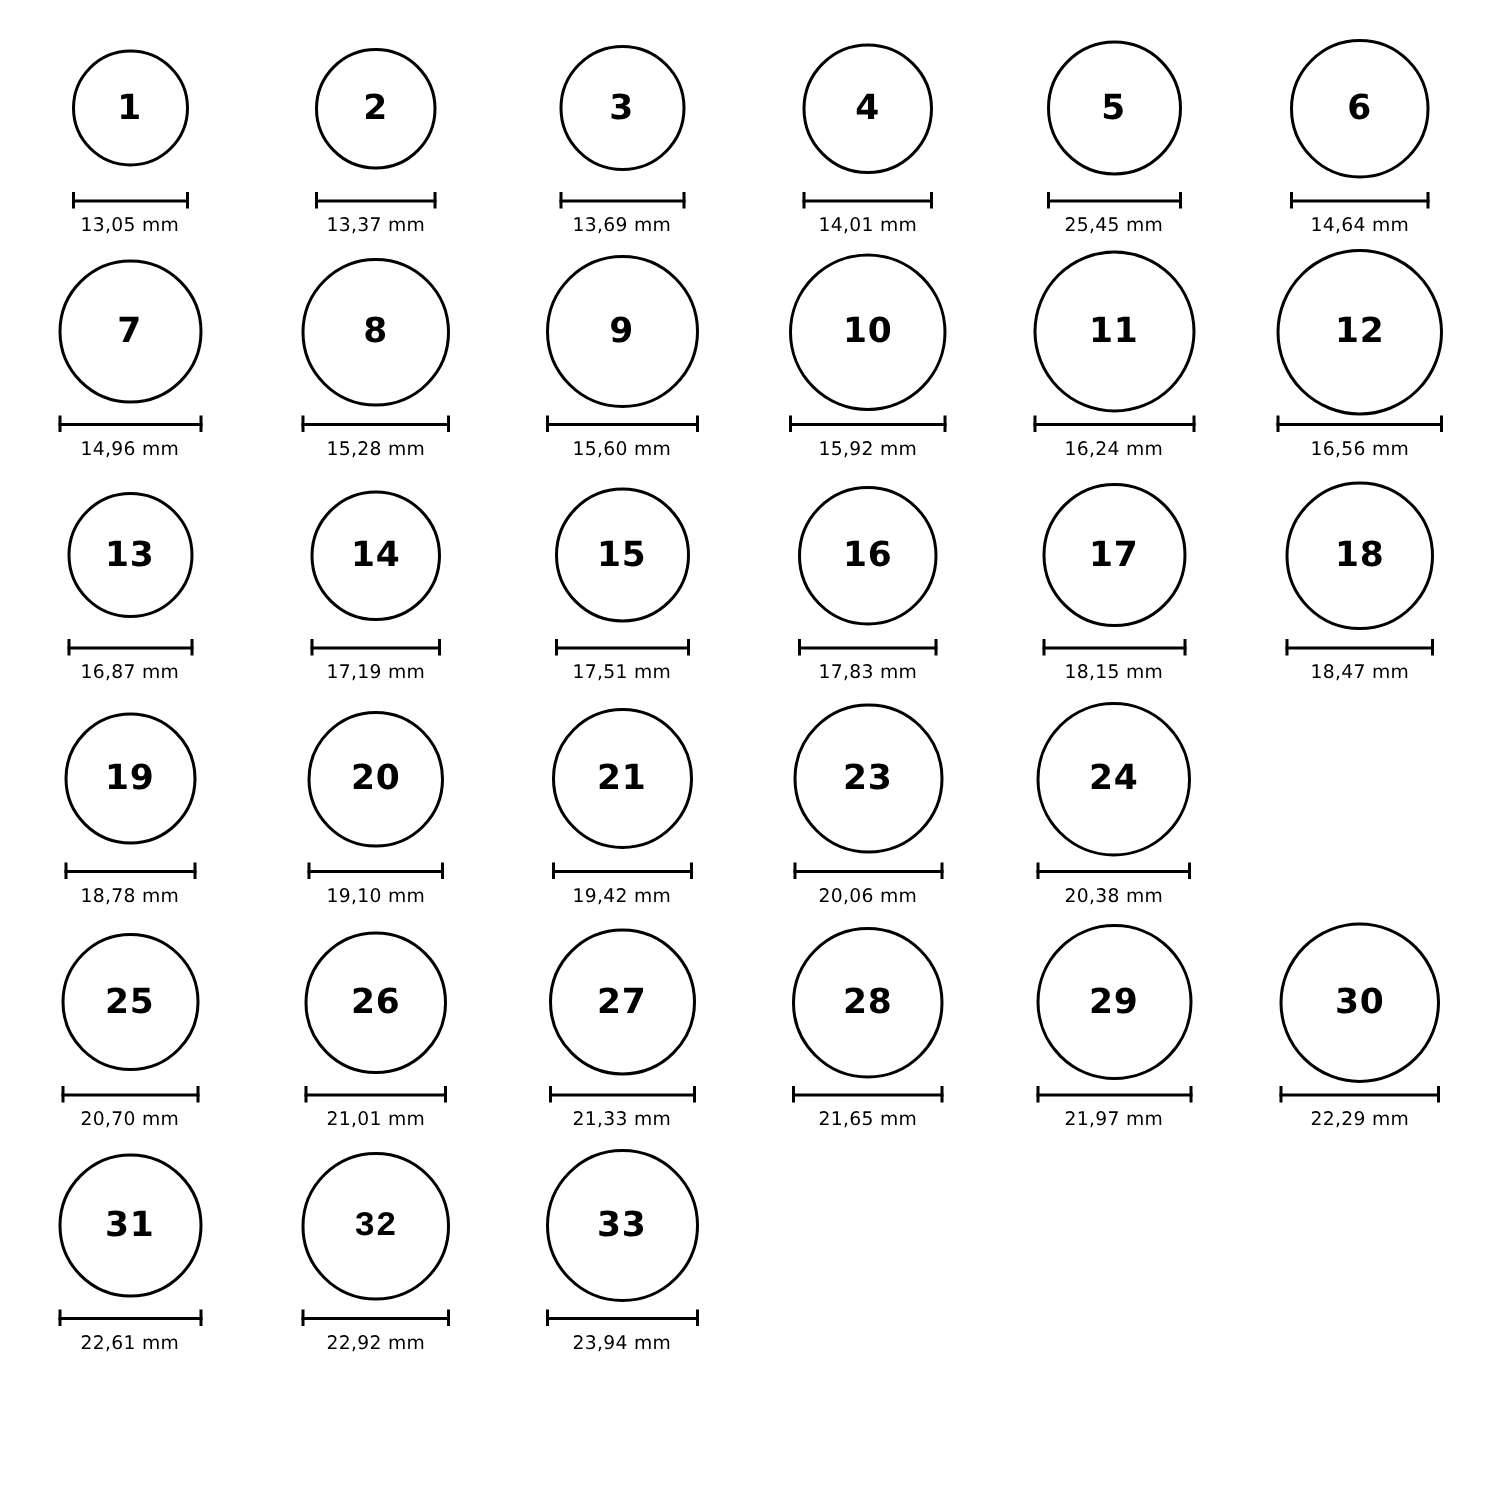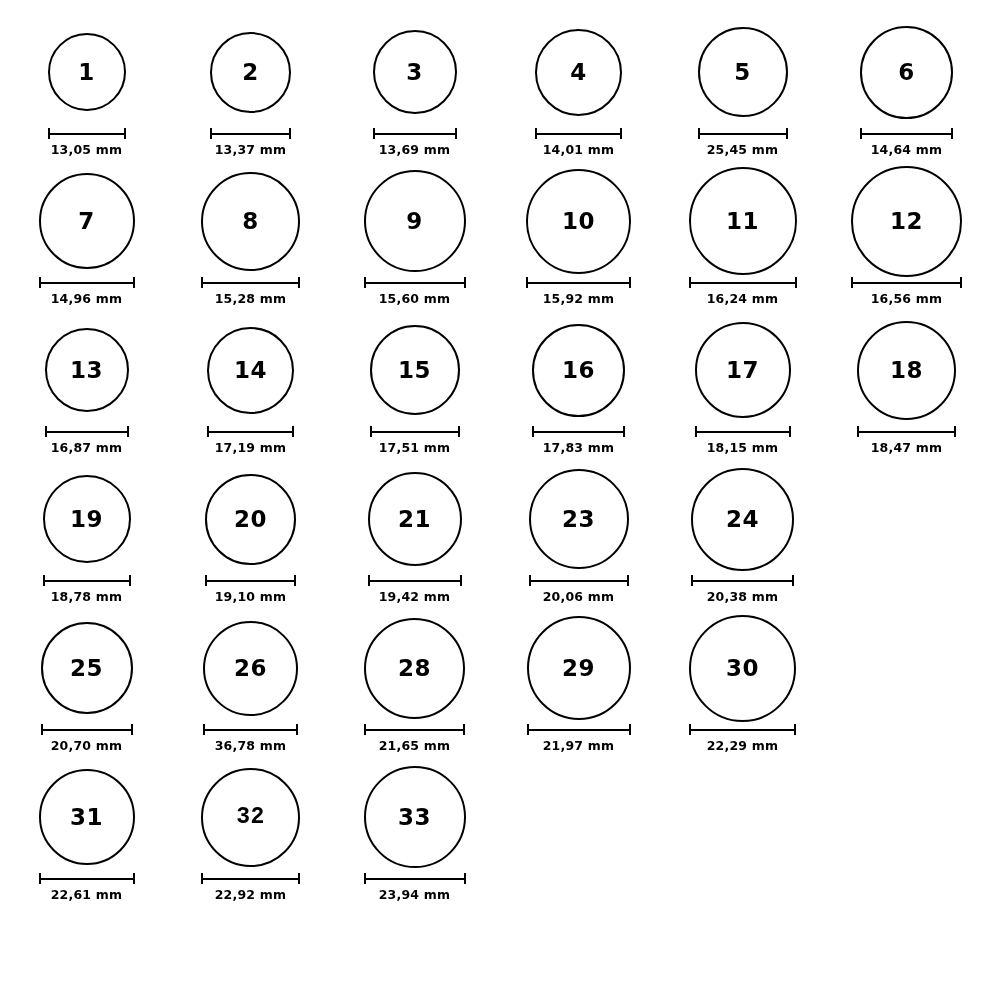--- a/index.html
+++ b/index.html
@@ -82,21 +82,21 @@
     position: absolute;
     top: 0;
     width: 2px;
     height: 11px;
     background: #000;
   }
   .caliper .tick-left { left: 0; }
   .caliper .tick-right { right: 0; }
   .mm-label {
     font-size: 12.5px;
-    font-weight: bold;
+    font-weight: normal;
     margin-top: 4px;
     letter-spacing: 0.2px;
     white-space: nowrap;
     color: #000;
   }
 </style>
 </head>
 <body>
 
 <div id="sizer-chart">
@@ -479,21 +479,36 @@
         <div class="ring" style="width: 95px; height: 95px;">
           <span class="ring-label">26</span>
         </div>
       </div>
       <div class="measure">
         <div class="caliper" style="width: 95px;">
           <span class="tick-left"></span>
             <span class="bar"></span>
             <span class="tick-right"></span>
         </div>
-        <div class="mm-label">36,78 mm</div>
+        <div class="mm-label">21,01 mm</div>
+      </div>
+    </div>
+    <div class="size-cell">
+      <div class="ring-wrap">
+        <div class="ring" style="width: 98px; height: 98px;">
+          <span class="ring-label">27</span>
+        </div>
+      </div>
+      <div class="measure">
+        <div class="caliper" style="width: 98px;">
+          <span class="tick-left"></span>
+            <span class="bar"></span>
+            <span class="tick-right"></span>
+        </div>
+        <div class="mm-label">21,33 mm</div>
       </div>
     </div>
     <div class="size-cell">
       <div class="ring-wrap">
         <div class="ring" style="width: 101px; height: 101px;">
           <span class="ring-label">28</span>
         </div>
       </div>
       <div class="measure">
         <div class="caliper" style="width: 101px;">

